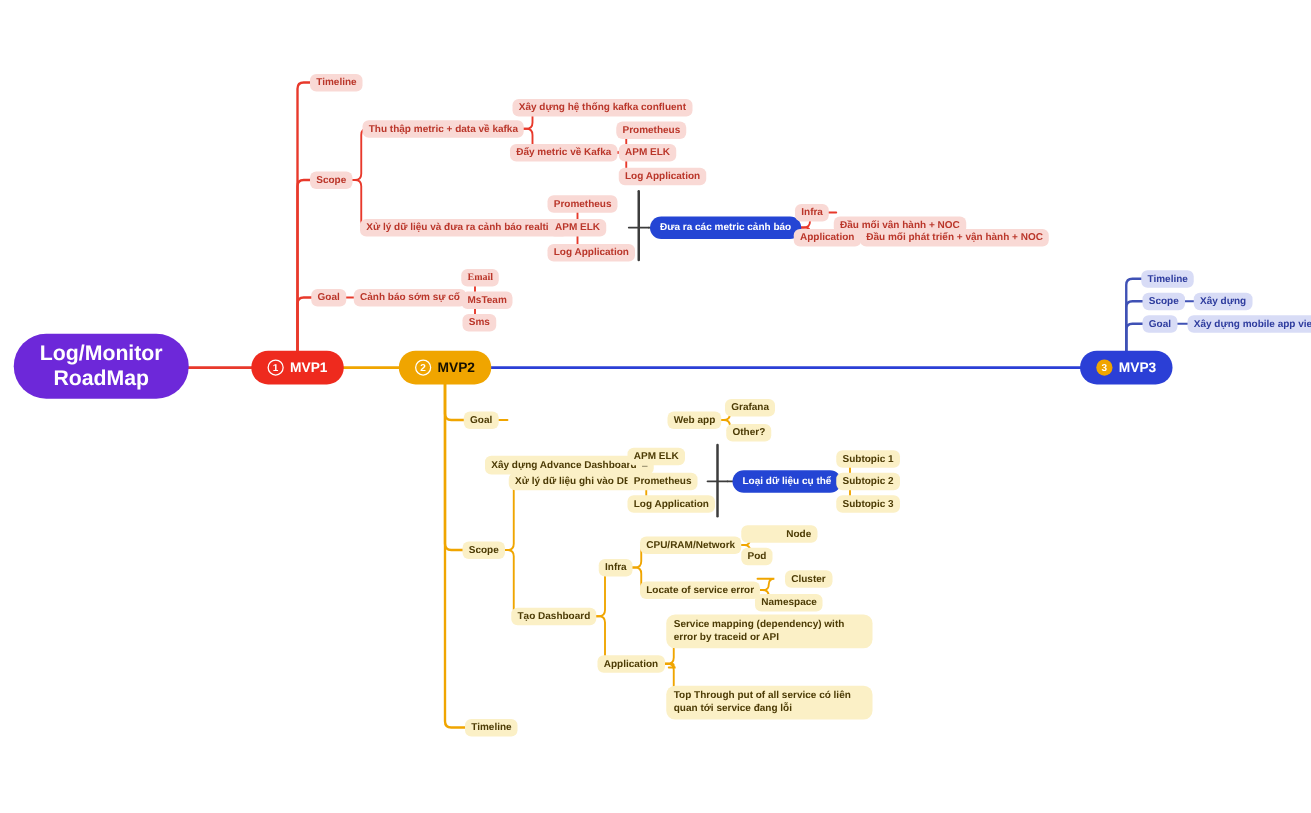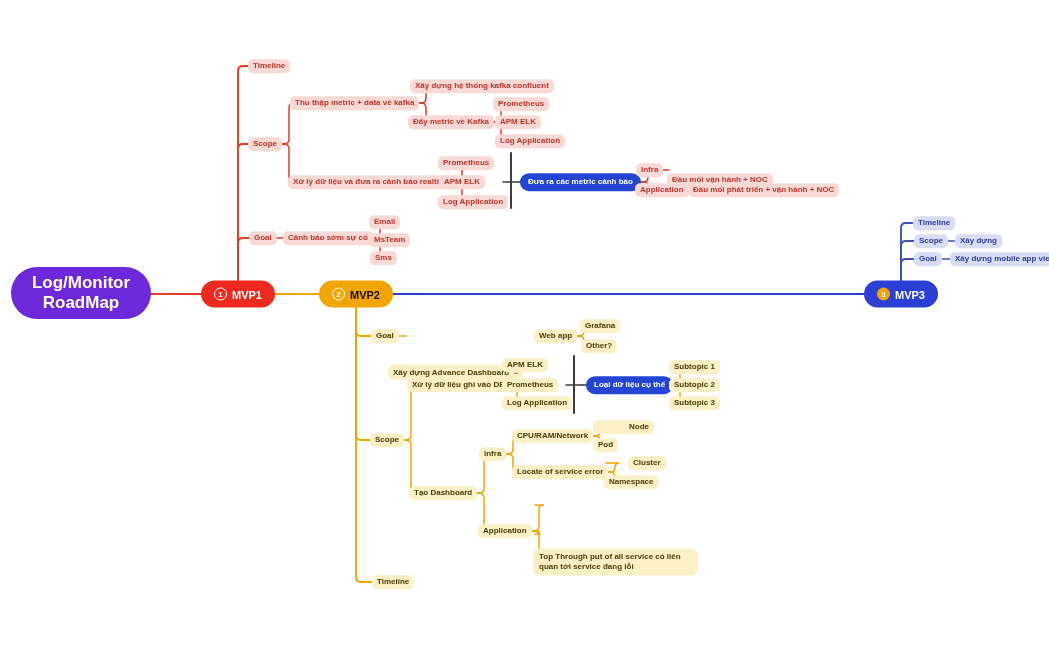--- a/index.html
+++ b/index.html
@@ -123,21 +123,21 @@
     <div class="node r" style="left: 288px; top: 182px;"><span>Xử lý dữ liệu và đưa ra cảnh báo realtime</span></div>
     <div class="node r" style="left: 438px; top: 163px;"><span>Prometheus</span></div>
     <div class="node r" style="left: 439px; top: 182px;"><span>APM ELK</span></div>
     <div class="node r" style="left: 438px; top: 202px;"><span>Log Application</span></div>
     <div class="node s" style="left: 520px; top: 182px;"><span>Đưa ra các metric cảnh báo</span></div>
     <div class="node r" style="left: 636px; top: 170px;"><span>Infra</span></div>
     <div class="node r" style="left: 667px; top: 170px; margin-top: 10px;"><span>Đầu mối vận hành + NOC</span></div>
     <div class="node r" style="left: 635px; top: 190px;"><span>Application</span></div>
     <div class="node r" style="left: 688px; top: 190px;"><span>Đầu mối phát triển + vận hành + NOC</span></div>
     <div class="node r" style="left: 283px; top: 238px;"><span>Cảnh báo sớm sự cố</span></div>
-    <div class="node r" style="left: 369px; top: 222px;"><span>Email</span></div>
+    <div class="node r" style="left: 369px; top: 222px; font-family: Liberation Serif, serif;"><span>Email</span></div>
     <div class="node r" style="left: 369px; top: 240px;"><span>MsTeam</span></div>
     <div class="node r" style="left: 370px; top: 258px;"><span>Sms</span></div>
     <div class="node b" style="left: 913px; top: 223px;"><span>Timeline</span></div>
     <div class="node b" style="left: 914px; top: 241px;"><span>Scope</span></div>
     <div class="node b" style="left: 914px; top: 259px;"><span>Goal</span></div>
     <div class="node b" style="left: 955px; top: 241px;"><span>Xây dựng</span></div>
     <div class="node b" style="left: 950px; top: 259px;"><span>Xây dựng mobile app view</span></div>
     <div class="node y" style="left: 371px; top: 336px;"><span>Goal</span></div>
     <div class="node y" style="left: 388px; top: 336px; margin-top: 36px;"><span>Xây dựng Advance Dashboard</span><span class="nicon">≡</span></div>
     <div class="node y" style="left: 534px; top: 336px;"><span>Web app</span></div>
@@ -154,15 +154,16 @@
     <div class="node y" style="left: 669px; top: 403px;"><span>Subtopic 3</span></div>
     <div class="node y" style="left: 409px; top: 493px;"><span>Tạo Dashboard</span></div>
     <div class="node y" style="left: 479px; top: 454px;"><span>Infra</span></div>
     <div class="node y" style="left: 512px; top: 436px;"><span>CPU/RAM/Network</span></div>
     <div class="node y" style="left: 593px; top: 427px; padding-left: 36px;"><span>Node</span></div>
     <div class="node y" style="left: 593px; top: 445px;"><span>Pod</span></div>
     <div class="node y" style="left: 512px; top: 472px;"><span>Locate of service error</span></div>
     <div class="node y" style="left: 604px; top: 463px; margin-left: 24px;"><span>Cluster</span></div>
     <div class="node y" style="left: 604px; top: 482px;"><span>Namespace</span></div>
     <div class="node y" style="left: 478px; top: 531px;"><span>Application</span></div>
+    <div class="node y wrap" style="left: 533px; top: 505px; width: 153px;"><span>Service mapping (dependency) with error by traceid or API</span></div>
     <div class="node y wrap" style="left: 533px; top: 562px; width: 153px;"><span>Top Through put of all service có liên quan tới service đang lỗi</span></div>
     <div class="node y" style="left: 372px; top: 582px;"><span>Timeline</span></div>
   </div>
 
 </body></html>

